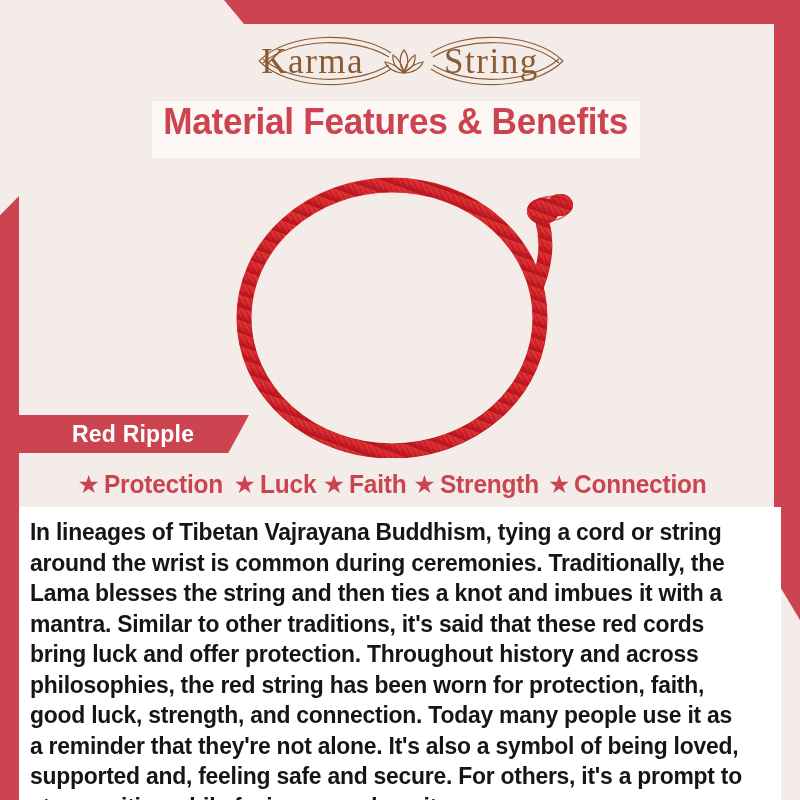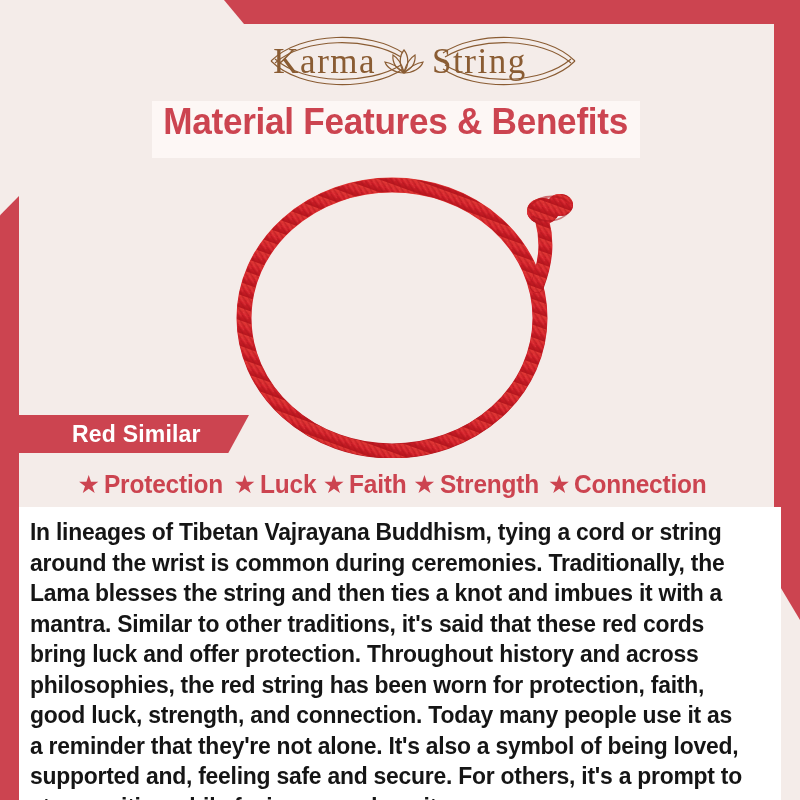--- a/index.html
+++ b/index.html
@@ -69,21 +69,21 @@
     height: 62px;
     display: flex;
     align-items: center;
     justify-content: center;
   }
   .brand-inner {
     position: relative;
     display: flex;
     align-items: center;
     justify-content: center;
-    gap: 6px;
+    gap: 18px;
   }
   .brand-word {
     font-family: "Liberation Serif", "DejaVu Serif", serif;
     font-size: 35px;
     letter-spacing: 1.5px;
     color: #8a5c33;
     line-height: 1;
   }
   .brand-lotus {
     width: 44px;
@@ -286,21 +286,21 @@
         <ellipse cx="363" cy="53" rx="16" ry="13" fill="url(#braid)"></ellipse>
         <ellipse cx="380" cy="47" rx="13" ry="11" fill="url(#cordGrad)"></ellipse>
         <ellipse cx="380" cy="47" rx="13" ry="11" fill="url(#braid)"></ellipse>
         <path d="M352 46 C 362 36, 382 36, 390 46" fill="none" stroke="#b4151d" stroke-width="2" opacity="0.6"></path>
         <path d="M353 58 C 364 66, 380 64, 389 54" fill="none" stroke="#9e1219" stroke-width="1.6" opacity="0.5"></path>
       </g>
     </svg>
   </div>
 
   <div class="material-ribbon">
-    <span>Red Similar</span>
+    <span>Red Ripple</span>
   </div>
 
   <div class="benefits">
     <div class="benefit">
       <span class="star">★</span>
       <span class="b-label">Protection</span>
     </div>
     <div class="benefit">
       <span class="star">★</span>
       <span class="b-label">Luck</span>

